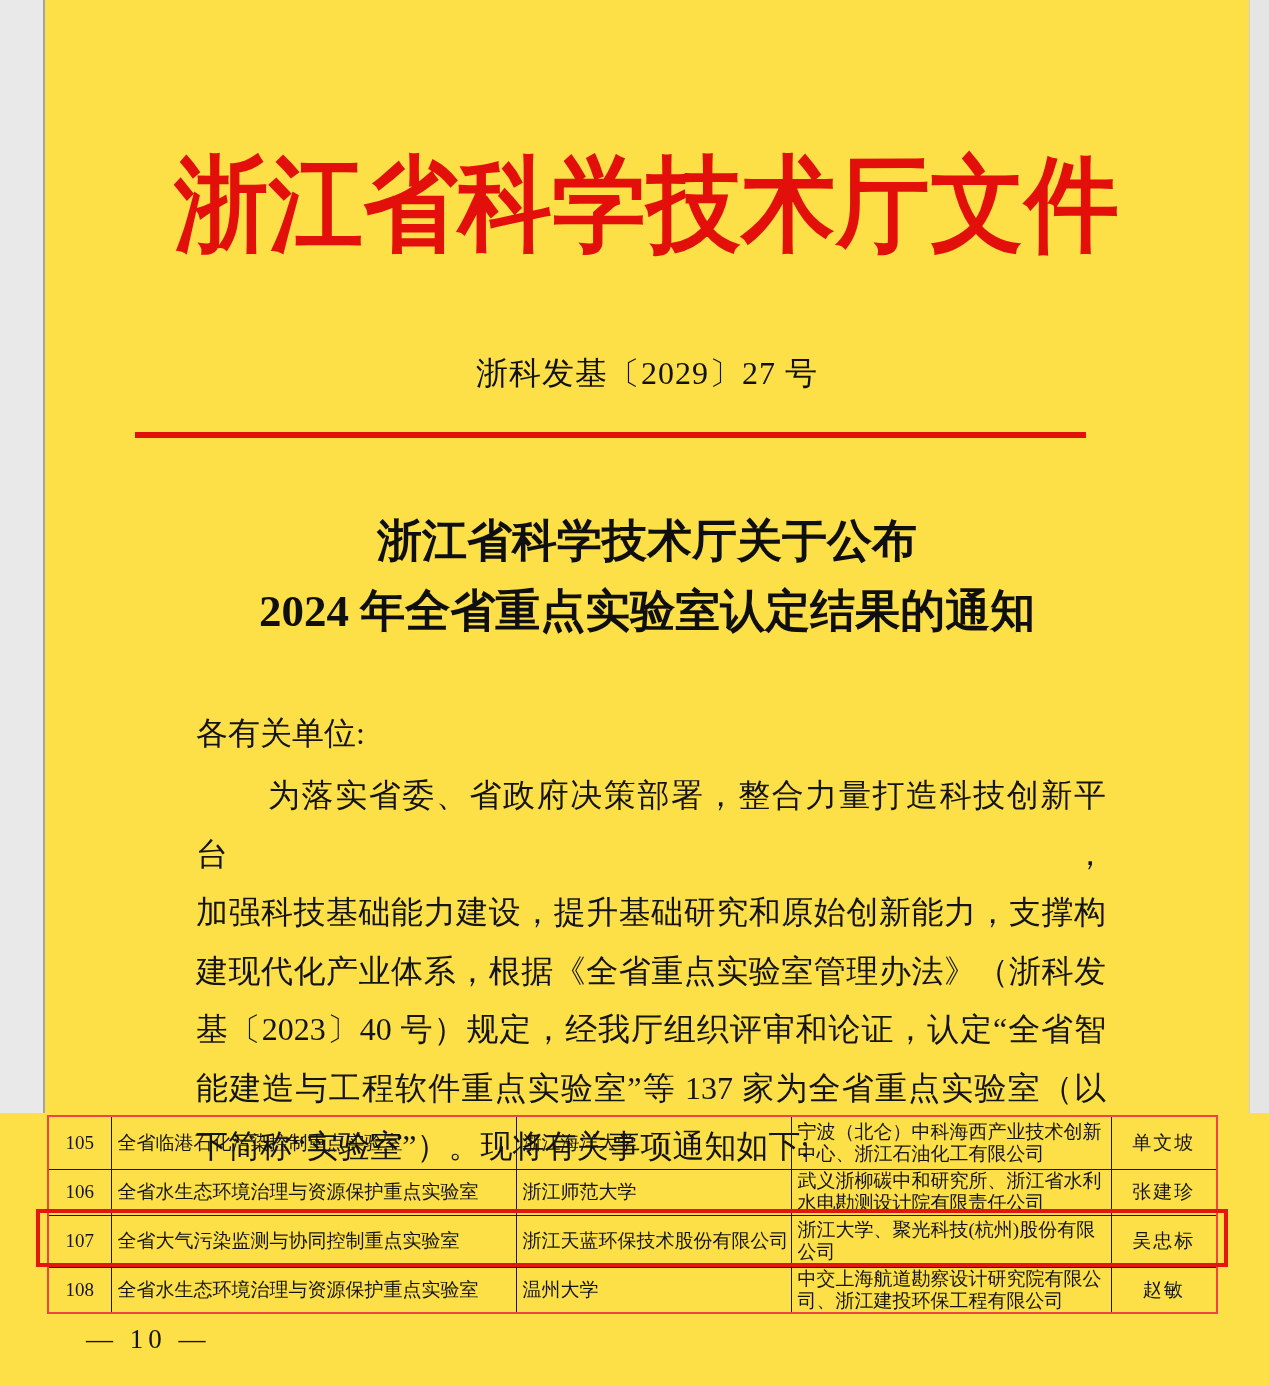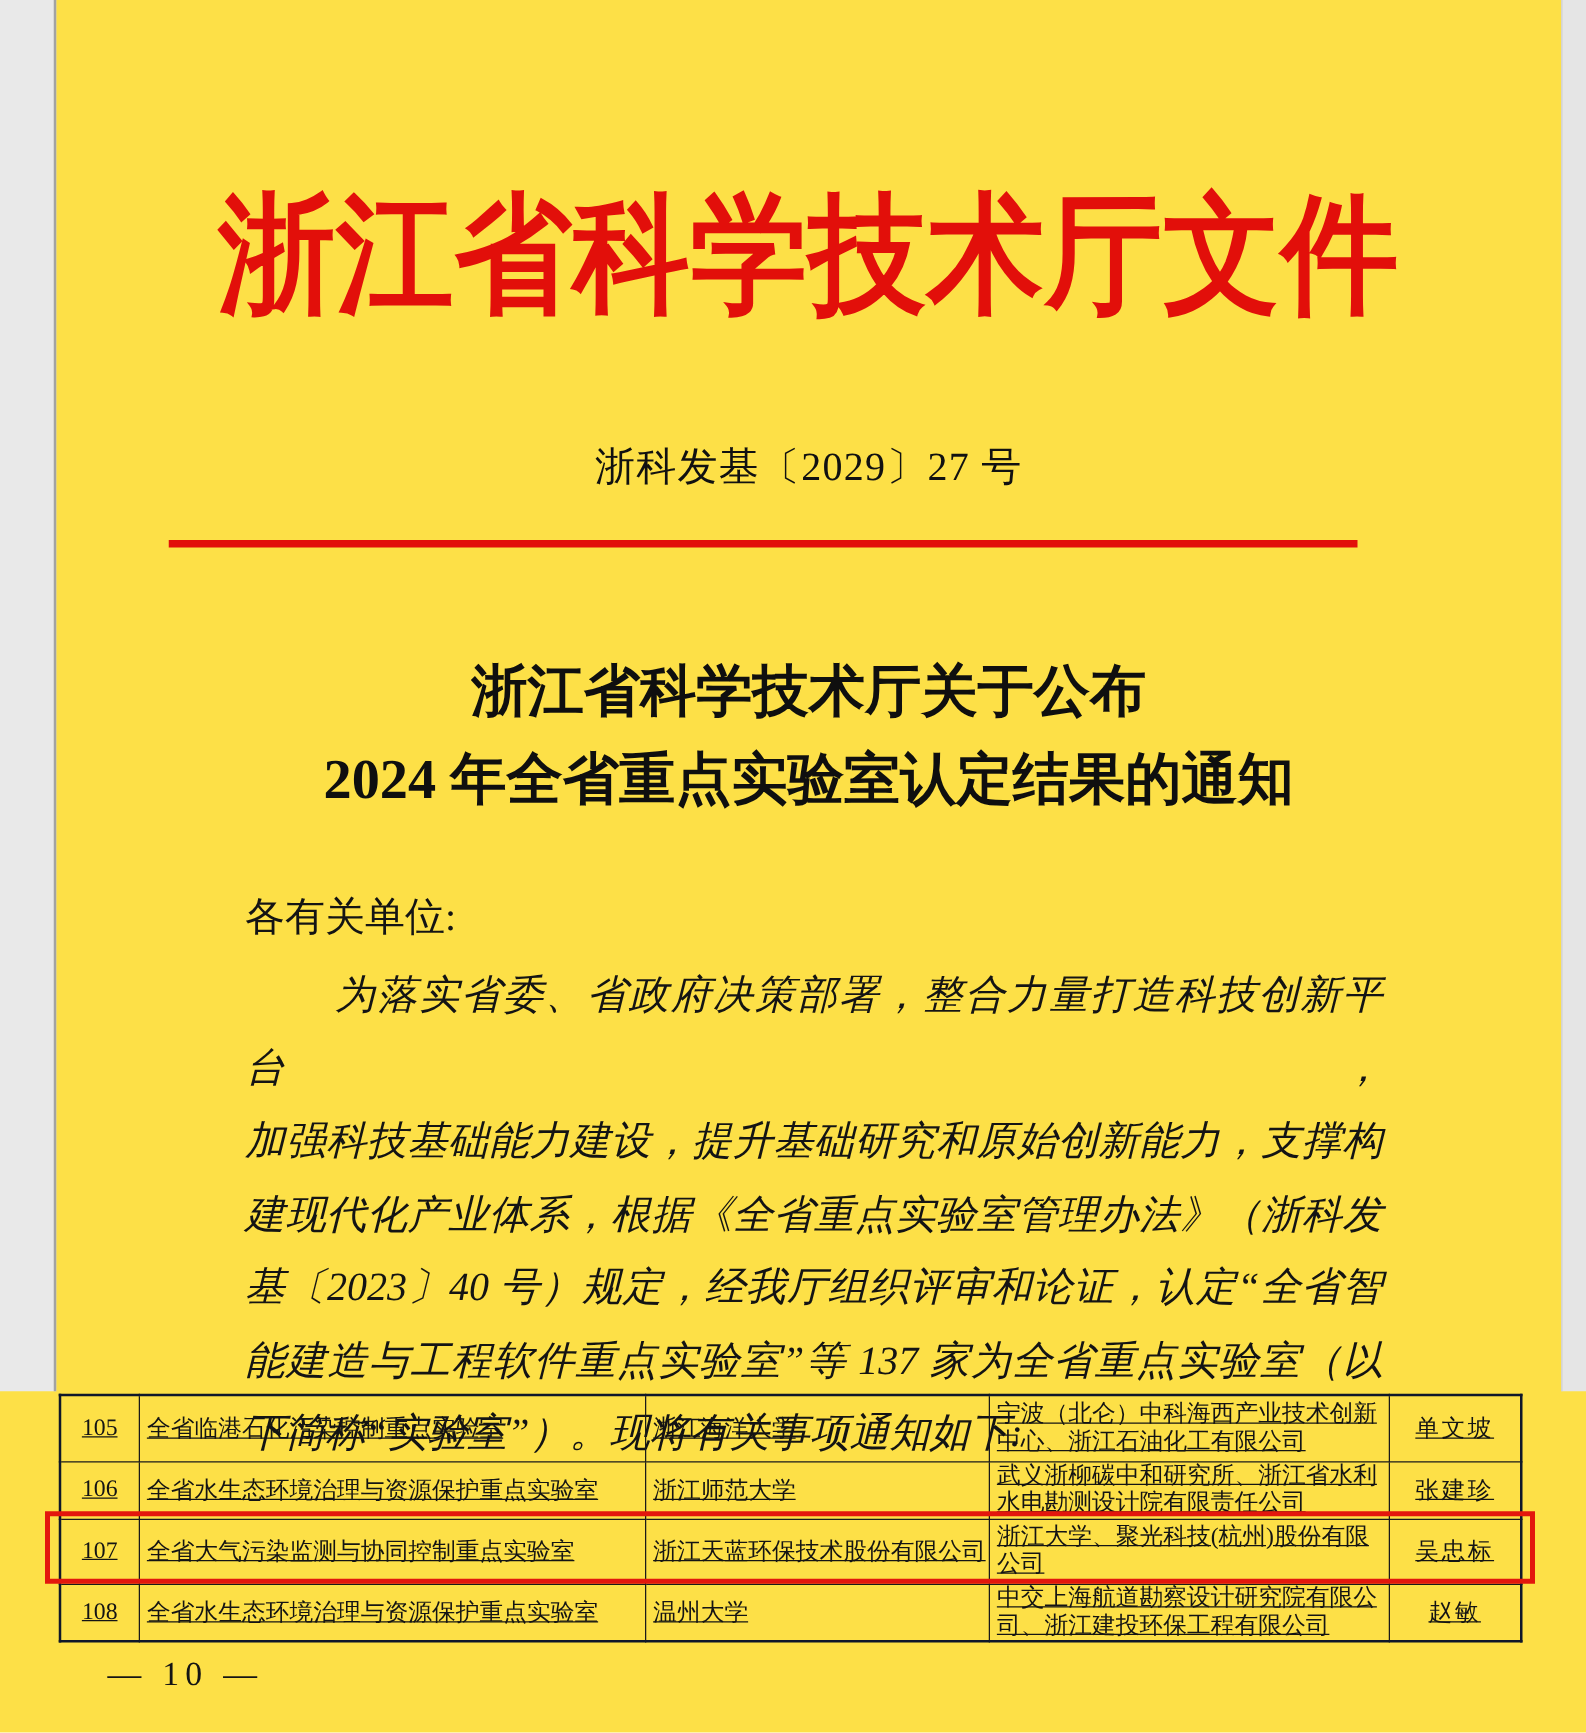--- a/index.html
+++ b/index.html
@@ -24,40 +24,40 @@
   }
   .doc-number{
     position:absolute;left:45px;top:352px;width:1204px;
     text-align:center;font-size:32px;color:#111;letter-spacing:1px;
   }
   .red-rule{
     position:absolute;left:135px;top:432px;width:951px;height:6px;
     background:#e20f0a;
   }
   .subtitle{
-    position:absolute;left:45px;top:518px;width:1204px;
+    position:absolute;left:45px;top:506px;width:1204px;
     text-align:center;font-weight:bold;font-size:45px;line-height:70px;color:#0f0f0f;
   }
   .salutation{
     position:absolute;left:196px;top:712px;font-size:32px;color:#141414;
   }
   .paragraph{
     position:absolute;left:196px;top:766px;width:910px;
     font-size:32px;line-height:58.5px;color:#141414;
   }
-  .pline{text-align:justify;text-align-last:justify;font-style:italic;}
+  .pline{text-align:justify;text-align-last:justify;}
   .pline.first{text-indent:72px;}
   .pline.last{text-align:left;text-align-last:left;}
   
   .labs-table{
     position:absolute;left:47px;top:1115px;width:1169px;
     border-collapse:collapse;table-layout:fixed;
     font-size:19px;color:#141414;
   }
-  .labs-table{border:2px solid #0f172a;text-decoration:underline;}
+  .labs-table{border:2px solid #ef4444;}
   .labs-table td{
     border:1px solid #1a1a1a;padding:0 6px;vertical-align:middle;
     overflow:hidden;
   }
   .cell-no{text-align:center;white-space:nowrap;}
   .cell-lab{white-space:nowrap;}
   .cell-inst{white-space:nowrap;}
   .cell-partners{line-height:22px;padding:0 5px;}
   .cell-dir{text-align:center;white-space:nowrap;letter-spacing:2px;}
   .highlight-box{

